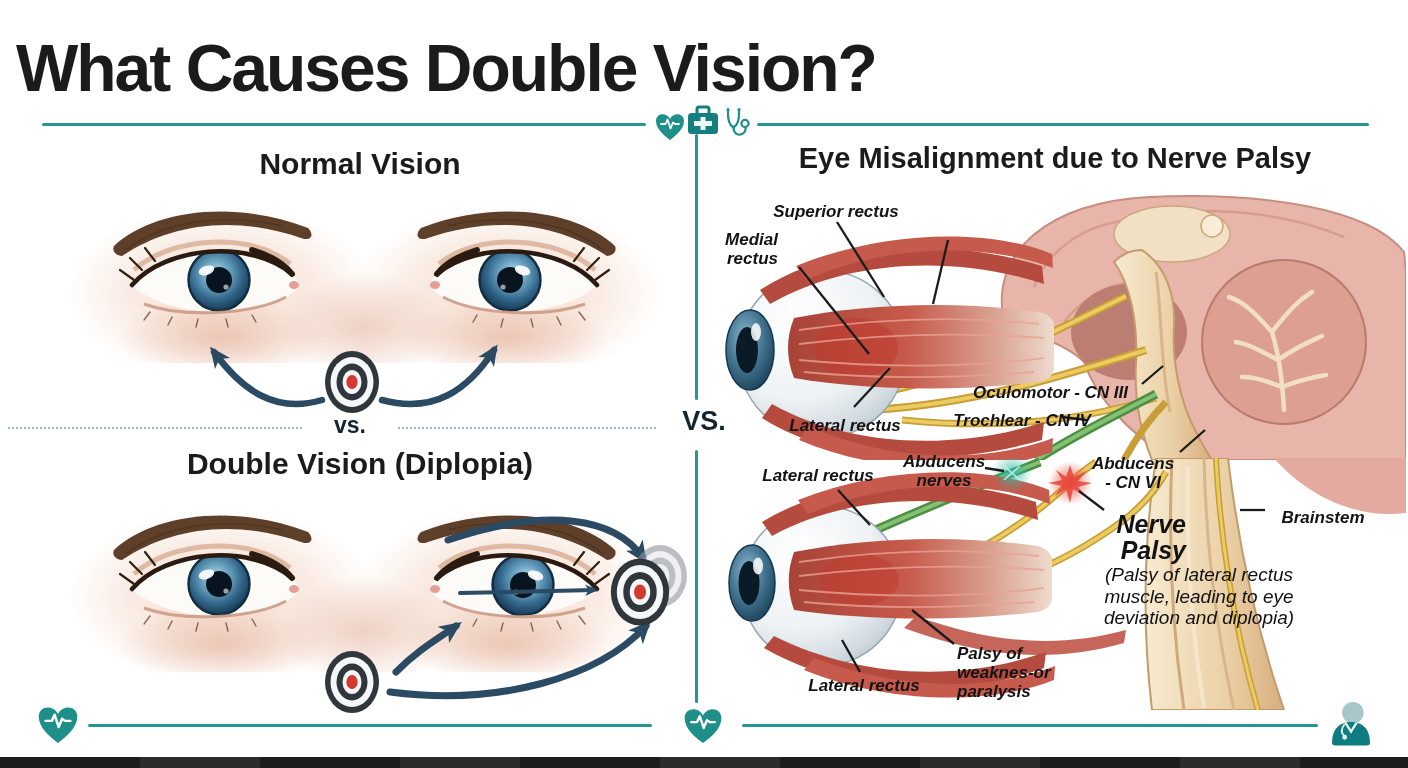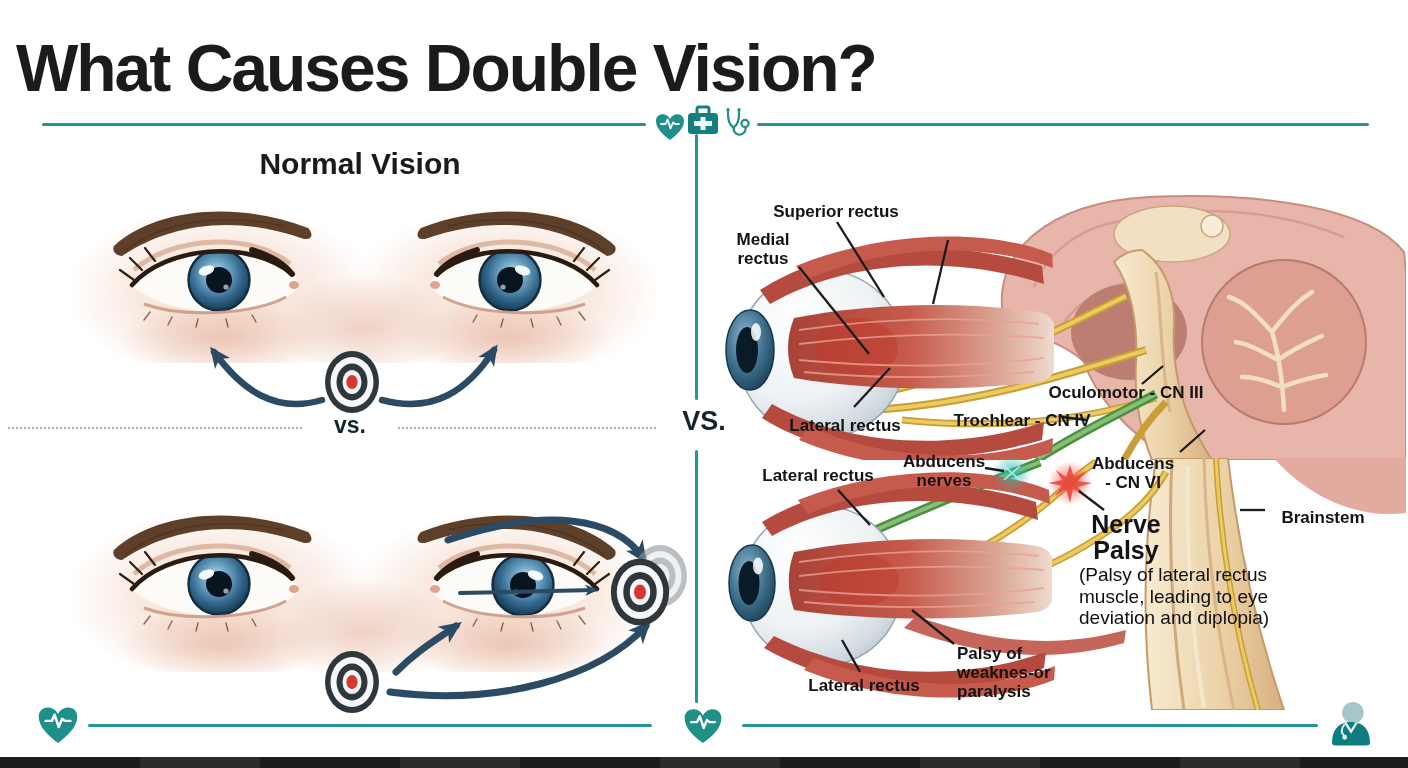--- a/index.html
+++ b/index.html
@@ -12,23 +12,23 @@
   .vdiv{position:absolute;width:3px;background:#249792;border-radius:2px;}
   .dotted{position:absolute;border-top:2px dotted #9db6bf;height:0;}
   .section-heading{position:absolute;text-align:center;font-weight:bold;color:#1b1b1b;}
   .h-left{left:30px;width:660px;font-size:30px;}
   .h-right{left:710px;width:690px;font-size:29px;}
   .vs-small{position:absolute;left:310px;top:412px;width:80px;text-align:center;
             font-size:23px;font-weight:bold;color:#14242e;}
   .vs-big{position:absolute;left:664px;top:406px;width:80px;text-align:center;
           font-size:27px;font-weight:bold;color:#14242e;}
   .lbl{position:absolute;font-size:17px;line-height:1.12;font-weight:bold;color:#131313;
-       text-align:center;white-space:pre-line;}
+       text-align:center;white-space:pre-line;font-style:italic;}
   .lbl-big{font-size:25px;line-height:1.05;}
-  .lbl-para{font-size:19px;font-weight:normal;text-align:left;line-height:1.14;color:#101010;}
+  .lbl-para{font-size:19px;font-weight:normal;text-align:center;line-height:1.14;color:#101010;}
   .lbl-left{text-align:left;}
   .bottom-strip{position:absolute;left:0;top:757px;width:1408px;height:11px;
      background:repeating-linear-gradient(90deg,#1d1d1d 0 140px,#2b2b2b 140px 260px);}
   svg{display:block;}
   .icon-svg{position:absolute;}
 </style>
 </head>
 <body>
 
 <div class="page">
@@ -199,20 +199,21 @@
     <use href="#targetSym" transform="translate(202,54)"></use>
   </svg>
 
   <div class="dotted" style="left:8px;top:427px;width:294px;"></div>
   <div class="dotted" style="left:398px;top:427px;width:258px;"></div>
   <div class="vs-small">vs.</div>
   <div class="vs-big">VS.</div>
   <div class="vdiv" style="left:695px;top:134px;height:266px;"></div>
   <div class="vdiv" style="left:695px;top:450px;height:253px;"></div>
 
+  <div class="section-heading h-left" style="top:447px;">Double Vision (Diplopia)</div>
 
   <svg class="abs" style="left:72px;top:492px;" width="585" height="180" viewBox="0 0 585 180">
     <ellipse cx="150" cy="105" rx="155" ry="88" fill="url(#sking)"></ellipse>
     <ellipse cx="435" cy="105" rx="155" ry="88" fill="url(#sking)"></ellipse>
     <ellipse cx="292" cy="140" rx="85" ry="55" fill="url(#cheekg)"></ellipse>
     <ellipse cx="150" cy="152" rx="105" ry="38" fill="url(#cheekg)"></ellipse>
     <ellipse cx="435" cy="152" rx="105" ry="38" fill="url(#cheekg)"></ellipse>
     <g>
       <use href="#eyeShell" transform="translate(150,100)"></use>
       <g transform="translate(150,100)" clip-path="url(#eyeclip)">
@@ -232,20 +233,21 @@
   <svg class="abs" style="left:298px;top:500px;" width="400" height="218" viewBox="0 0 400 218">
     <path d="M 150,40 C 250,6 318,18 345,58" stroke="#2b4a63" stroke-width="7" fill="none" stroke-linecap="round" marker-end="url(#ah)"></path>
     <path d="M 162,93 L 296,90" stroke="#2b4a63" stroke-width="4" fill="none" stroke-linecap="round" marker-end="url(#ah)"></path>
     <path d="M 98,172 C 120,150 138,140 158,126" stroke="#2b4a63" stroke-width="7" fill="none" stroke-linecap="round" marker-end="url(#ah)"></path>
     <path d="M 92,192 C 200,206 300,178 348,126" stroke="#2b4a63" stroke-width="7" fill="none" stroke-linecap="round" marker-end="url(#ah)"></path>
     <use href="#targetGhostSym" transform="translate(362,76)"></use>
     <use href="#targetSym" transform="translate(342,92) scale(1.08)"></use>
     <use href="#targetSym" transform="translate(54,182)"></use>
   </svg>
 
+  <div class="section-heading h-right" style="top:142px;">Eye Misalignment due to Nerve Palsy</div>
 
   <svg class="abs" style="left:704px;top:192px;" width="702" height="268" viewBox="0 0 702 268">
     <g>
       <path d="M 300,130 C 285,60 345,10 445,5 C 555,0 665,15 700,60 L 702,80 L 702,268 L 470,268 C 420,240 390,200 380,170 C 360,150 330,145 300,130 Z" fill="#e8b5aa" stroke="#c68d80" stroke-width="2"></path>
       <path d="M 330,95 C 345,55 385,30 430,28 M 470,20 C 530,16 590,24 640,45 M 360,130 C 380,105 405,92 430,90" stroke="#cf9385" stroke-width="2.5" fill="none" opacity="0.7"></path>
       <ellipse cx="425" cy="140" rx="58" ry="48" fill="#bc7d72"></ellipse>
       <circle cx="580" cy="150" r="82" fill="#dc9f91" stroke="#b97b6d" stroke-width="2"></circle>
       <path d="M 580,218 C 578,180 574,160 568,140 M 568,140 C 550,120 540,110 525,105 M 568,140 C 585,118 595,108 608,100 M 574,168 C 555,158 545,152 532,150 M 574,168 C 592,155 605,150 618,144 M 578,195 C 560,188 550,185 538,185 M 578,195 C 598,187 610,185 622,183" stroke="#f2dfc2" stroke-width="4.5" fill="none" stroke-linecap="round"></path>
       <ellipse cx="468" cy="42" rx="58" ry="28" fill="#f2e0c4" stroke="#cba87e" stroke-width="1.5"></ellipse>
       <circle cx="508" cy="34" r="11" fill="#f8ecd8" stroke="#cba87e" stroke-width="1.5"></circle>
@@ -337,31 +339,31 @@
       <line x1="134" y1="32" x2="166" y2="67"></line>
       <line x1="281" y1="10" x2="300" y2="13"></line>
       <line x1="375" y1="33" x2="400" y2="52"></line>
       <line x1="536" y1="52" x2="561" y2="52"></line>
       <line x1="156" y1="214" x2="138" y2="182"></line>
       <line x1="250" y1="186" x2="208" y2="152"></line>
     </g>
   </svg>
 
   <div class="lbl" style="left:766px;top:202px;width:140px;">Superior rectus</div>
-  <div class="lbl" style="left:723px;top:230px;width:80px;">Medial
+  <div class="lbl" style="left:698px;top:230px;width:80px;text-align:right;">Medial
 rectus</div>
   <div class="lbl" style="left:775px;top:416px;width:140px;">Lateral rectus</div>
-  <div class="lbl" style="left:1036px;top:383px;width:180px;">Oculomotor - CN III</div>
+  <div class="lbl" style="left:948px;top:383px;width:180px;text-align:right;">Oculomotor - CN III</div>
   <div class="lbl" style="left:932px;top:411px;width:180px;">Trochlear - CN IV</div>
   <div class="lbl" style="left:748px;top:466px;width:140px;">Lateral rectus</div>
   <div class="lbl" style="left:884px;top:452px;width:120px;">Abducens
 nerves</div>
   <div class="lbl" style="left:1073px;top:454px;width:120px;">Abducens
 - CN VI</div>
-  <div class="lbl lbl-big" style="left:1066px;top:511px;width:120px;">Nerve
+  <div class="lbl lbl-big" style="left:1066px;top:511px;width:120px;text-align:right;">Nerve
 Palsy</div>
   <div class="lbl lbl-para" style="left:1079px;top:564px;width:240px;">(Palsy of lateral rectus
 muscle, leading to eye
 deviation and diplopia)</div>
   <div class="lbl" style="left:1268px;top:508px;width:110px;">Brainstem</div>
   <div class="lbl" style="left:794px;top:676px;width:140px;">Lateral rectus</div>
   <div class="lbl lbl-left" style="left:957px;top:644px;width:130px;">Palsy of
 weaknes-or
 paralysis</div>
 

